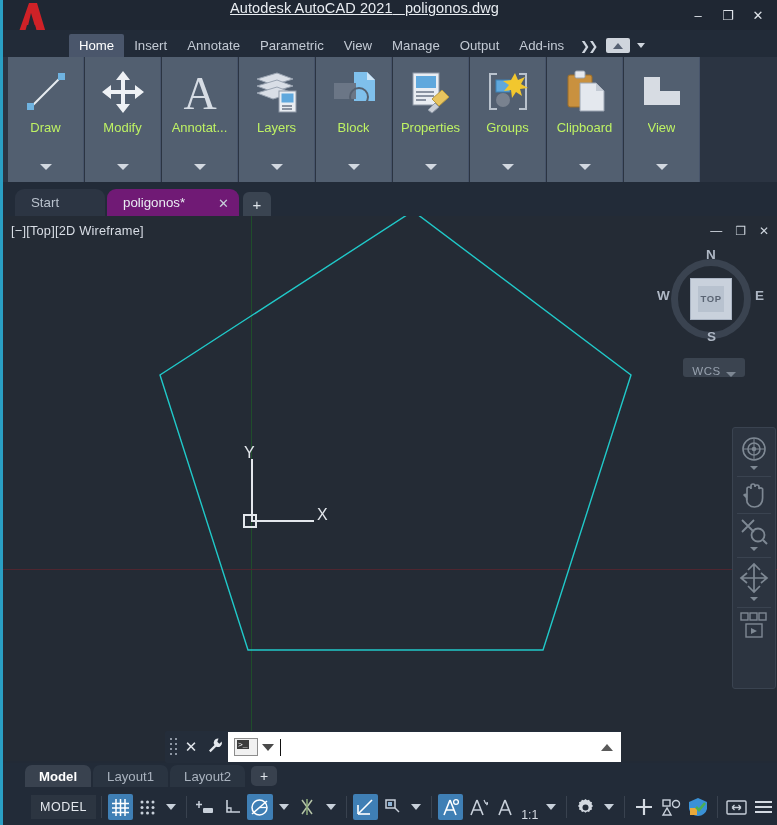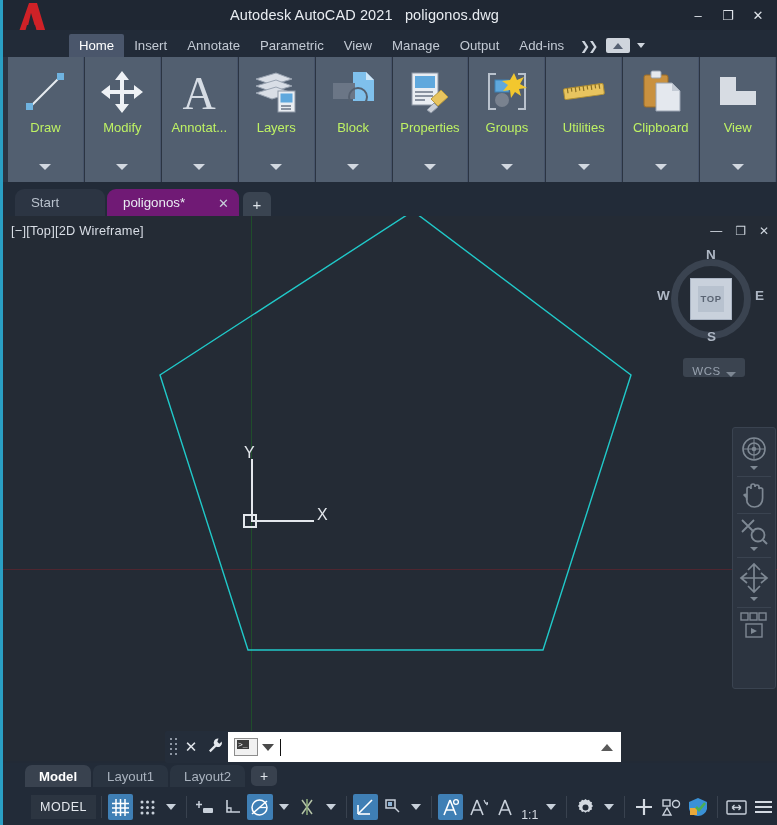--- a/index.html
+++ b/index.html
@@ -11,22 +11,22 @@
     -webkit-font-smoothing: antialiased;
   }
   #app { position:relative; width:777px; height:825px; overflow:hidden;
          border-left:3px solid #2a9fc4; background:#222a36; }
 
   
   .titlebar { position:absolute; left:0; top:0; width:774px; height:30px;
               background:#1f2733; display:flex; align-items:center; }
   .acad-logo { position:absolute; left:6px; top:-1px; width:44px; height:48px; }
   .title-text { position:absolute; left:0; top:0; width:723px; height:30px;
-                display:flex; align-items:center; justify-content:center;
-                font-size:14.5px; color:#e8ecf1; letter-spacing:.1px; }
+                display:flex; align-items:flex-start; justify-content:center;
+                font-size:14.5px; color:#e8ecf1; letter-spacing:.1px;text-decoration:underline; }
   .title-text span { white-space:pre; }
   .win-btns { position:absolute; right:4px; top:0; height:30px; display:flex; align-items:center; }
   .win-btn { width:30px; height:26px; display:flex; align-items:center; justify-content:center;
              color:#dfe4ea; font-size:13px; cursor:default; }
 
   
   .ribbon-tabs { position:absolute; left:0; top:30px; width:774px; height:27px;
                  background:#222b38; display:flex; align-items:flex-end; padding-left:66px; }
   .rtab { height:23px; padding:0 10px; display:flex; align-items:center;
           font-size:13.2px; color:#c3cad4; cursor:default; white-space:nowrap; }
@@ -289,32 +289,20 @@
           <path d="M12 5 H5 V40 H12 M34 5 H41 V40 H34" fill="none" stroke="#b9c2cd" stroke-width="2"></path>
           <rect x="11" y="11" width="14" height="12" fill="#5fa8dd" stroke="#3d82b5"></rect>
           <circle cx="18" cy="31" r="7" fill="#79828f"></circle>
           <path d="M30 4 l3 7 7-3 -4 7 7 4 -8 1 2 7 -6-4 -4 6 -1-8 -7 1 5-6 -6-4 8-1z" fill="#f2c72e"></path>
         </svg>
       </div>
       <div class="plabel">Groups</div>
       <div class="pcaret"></div>
     </div>
 
-    <div class="panel">
-      <div class="picon">
-        <svg width="48" height="46" viewBox="0 0 48 46">
-          <g transform="rotate(-8 24 23)">
-            <rect x="4" y="17" width="40" height="11" rx="1.5" fill="#e8c45f" stroke="#b08f32"></rect>
-            <path d="M8 17 v5 M12 17 v4 M16 17 v5 M20 17 v4 M24 17 v5 M28 17 v4 M32 17 v5 M36 17 v4 M40 17 v5" stroke="#8a6f24" stroke-width="1.2"></path>
-          </g>
-        </svg>
-      </div>
-      <div class="plabel">Utilities</div>
-      <div class="pcaret"></div>
-    </div>
 
     <div class="panel">
       <div class="picon">
         <svg width="46" height="46" viewBox="0 0 46 46">
           <rect x="6" y="6" width="24" height="32" rx="2" fill="#c9913f" stroke="#9a6d28"></rect>
           <rect x="13" y="2" width="10" height="7" rx="1.5" fill="#e6e9ee" stroke="#9aa4b2"></rect>
           <path d="M18 14 h16 l8 8 v20 h-24 Z" fill="#e4e8ee" stroke="#9aa4b2"></path>
           <path d="M34 14 v8 h8 Z" fill="#c3cad4"></path>
         </svg>
       </div>

